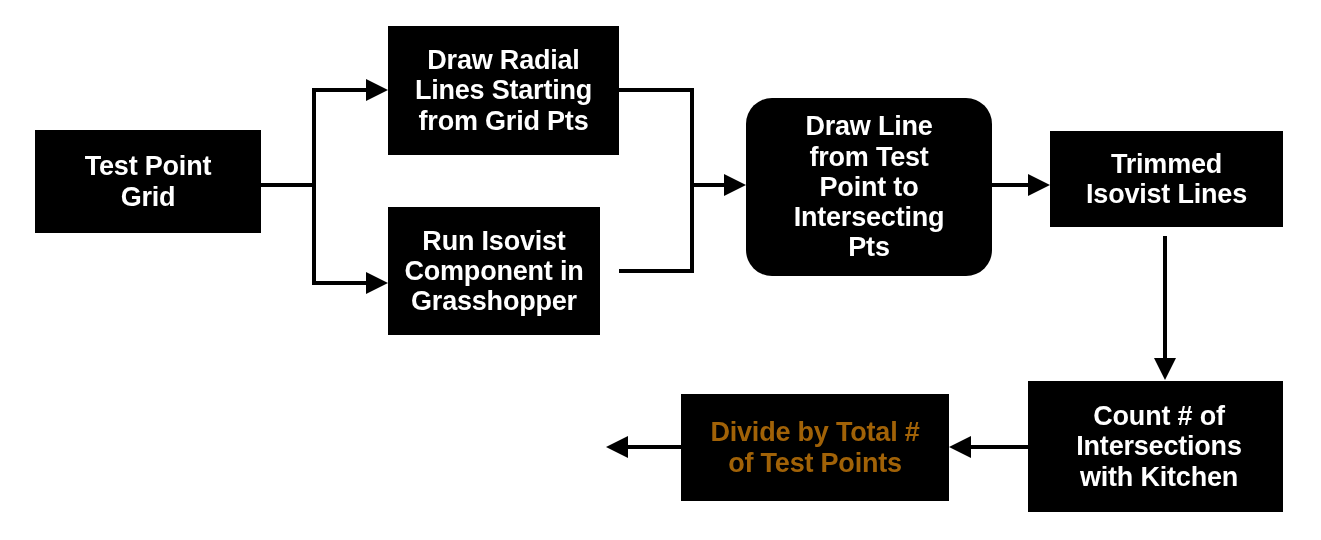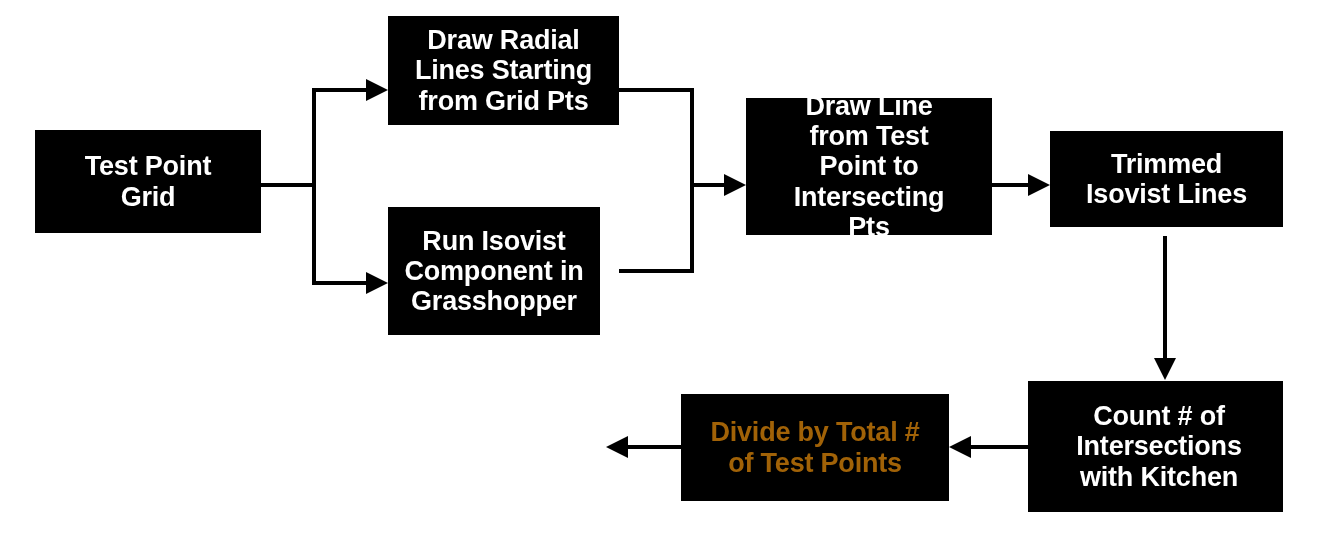--- a/index.html
+++ b/index.html
@@ -58,29 +58,29 @@
   }
 </style>
 </head>
 <body>
 
 <div id="canvas" style="background: rgb(255, 255, 255);">
 
   <div class="node" id="node-test-point-grid" style="left: 35px; top: 130px; width: 226px; height: 103px; font-size: 27px; background: rgb(0, 0, 0); color: rgb(255, 255, 255); text-align: center;">Test Point
 Grid</div>
 
-  <div class="node" id="node-draw-radial-lines" style="left: 388px; top: 16px; width: 231px; height: 109px; font-size: 27px; background: rgb(0, 0, 0); color: rgb(255, 255, 255);">Draw Radial
+  <div class="node" id="node-draw-radial-lines" style="left: 388px; top: 26px; width: 231px; height: 129px; font-size: 27px; background: rgb(0, 0, 0); color: rgb(255, 255, 255);">Draw Radial
 Lines Starting
 from Grid Pts</div>
 
   <div class="node" id="node-run-isovist-component" style="left: 388px; top: 207px; width: 212px; height: 128px; font-size: 27px; background: rgb(0, 0, 0); color: rgb(255, 255, 255);">Run Isovist
 Component in
 Grasshopper</div>
 
-  <div class="node" id="node-draw-line-intersecting" style="left: 746px; top: 98px; width: 246px; height: 137px; font-size: 27px; background: rgb(0, 0, 0); color: rgb(255, 255, 255);">Draw Line
+  <div class="node" id="node-draw-line-intersecting" style="left: 746px; top: 98px; width: 246px; height: 178px; font-size: 27px; background: rgb(0, 0, 0); color: rgb(255, 255, 255); border-radius: 26px;">Draw Line
 from Test
 Point to
 Intersecting
 Pts</div>
 
   <div class="node" id="node-trimmed-isovist-lines" style="left: 1050px; top: 131px; width: 233px; height: 96px; font-size: 27px; background: rgb(0, 0, 0); color: rgb(255, 255, 255);">Trimmed
 Isovist Lines</div>
 
   <div class="node" id="node-count-intersections" style="left: 1028px; top: 381px; width: 255px; height: 131px; font-size: 27px; background: rgb(0, 0, 0); color: rgb(255, 255, 255); padding-left: 13px;">Count # of
 Intersections

